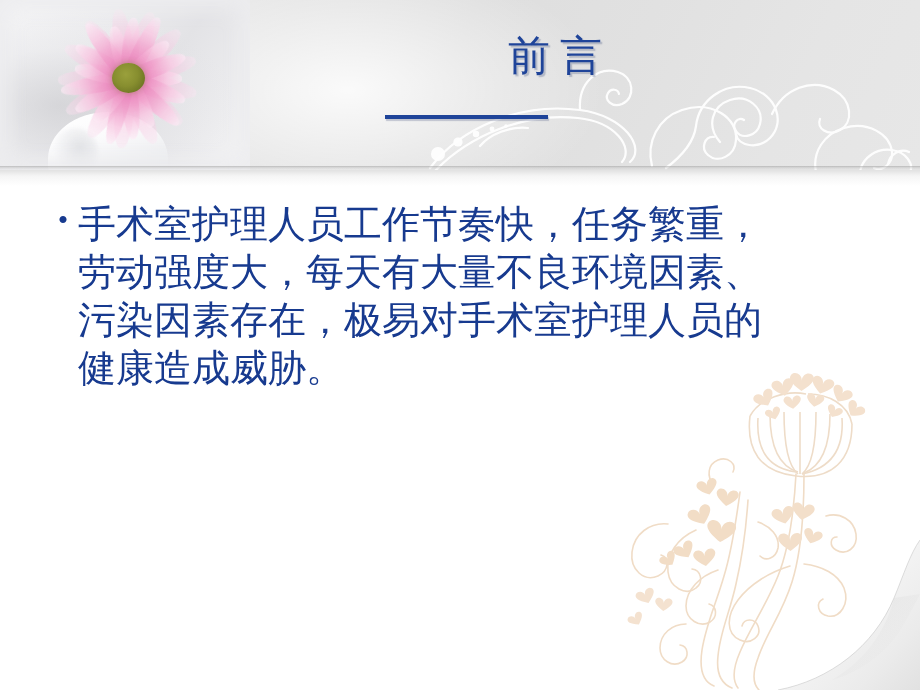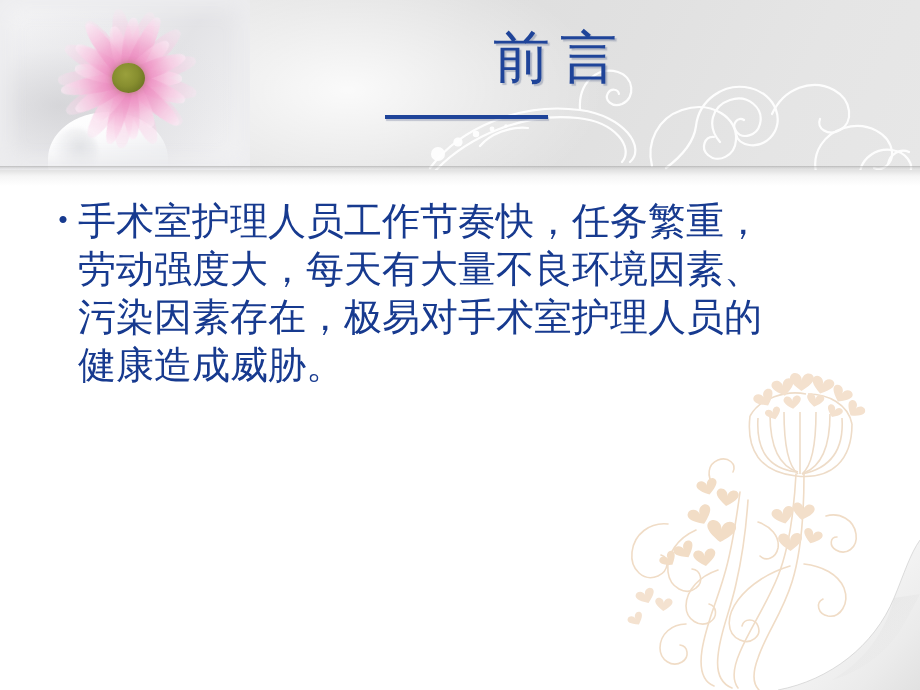--- a/index.html
+++ b/index.html
@@ -165,25 +165,25 @@
     top: 56px;
     width: 500px;
     height: 116px;
     pointer-events: none;
   }
 
   
   .slide-title {
     position: absolute;
     left: 250px;
-    top: 28px;
+    top: 34px;
     width: 620px;
     text-align: center;
     font-family: "Liberation Serif", "DejaVu Serif", serif;
-    font-size: 57px;
+    font-size: 42px;
     line-height: 1.05;
     letter-spacing: 10px;
     color: #1f4499;
     text-shadow: 2px 2px 1px rgba(120,130,160,0.45);
     white-space: nowrap;
   }
   .title-underline {
     position: absolute;
     left: 385px;
     top: 115px;
@@ -213,21 +213,21 @@
     flex: 0 0 auto;
     width: 30px;
     padding-top: 20px;
     text-align: center;
     color: #173a8f;
     font-size: 30px;
     line-height: 0;
   }
   .bullet-text {
     flex: 1 1 auto;
-    font-family: Liberation Mono, monospace;
+    font-family: Liberation Sans, sans-serif;
     font-size: 38px;
     line-height: 48px;
     color: #173a8f;
     letter-spacing: 0px;
     white-space: pre-line;
   }
 
   
   .corner-deco {
     position: absolute;

